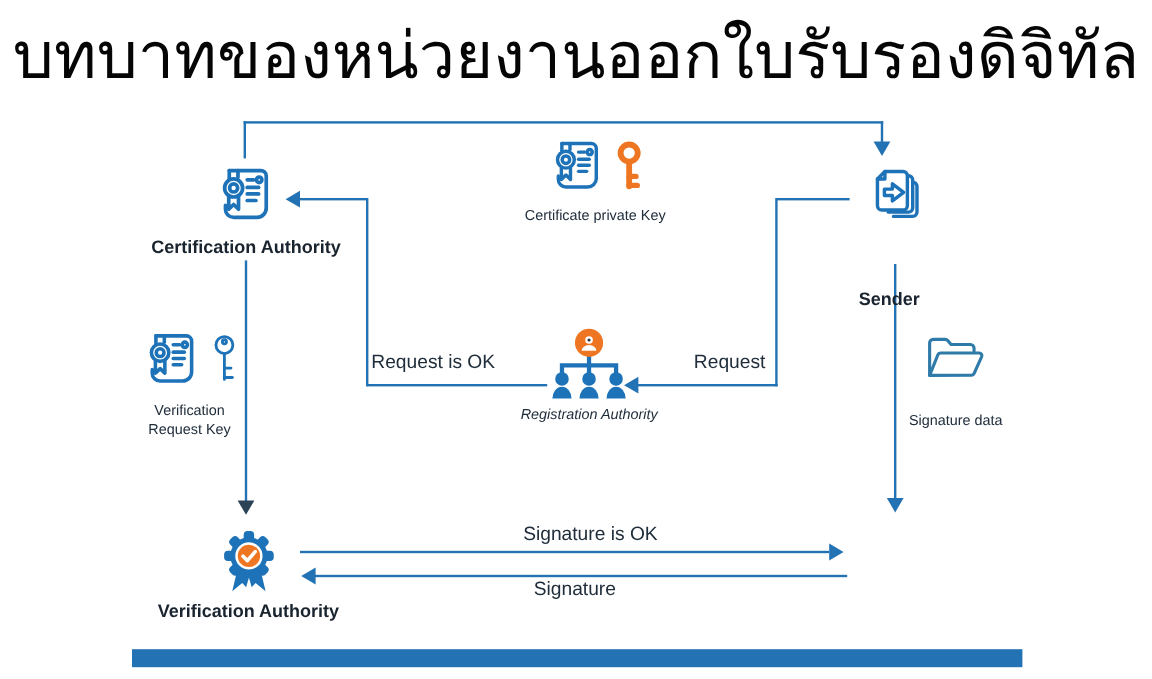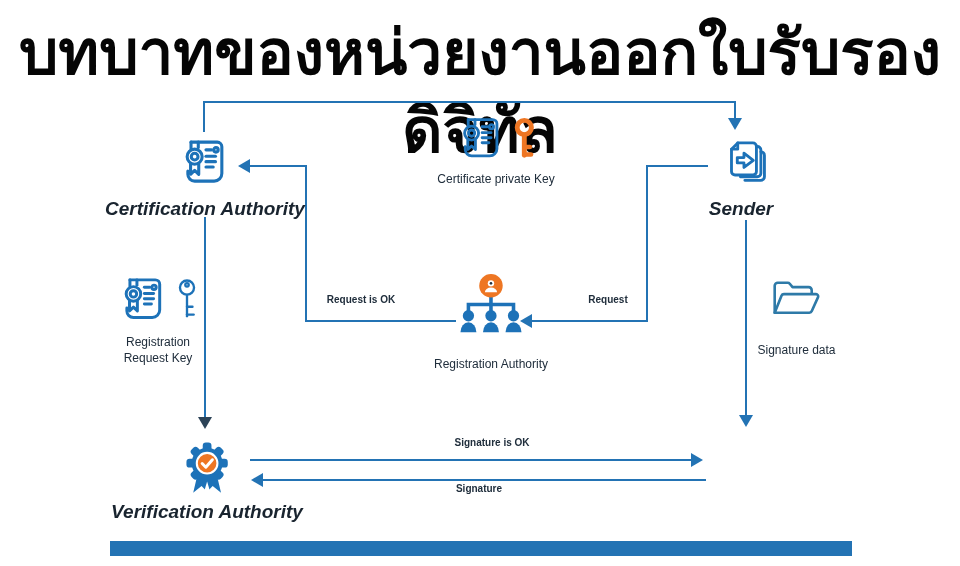--- a/index.html
+++ b/index.html
@@ -1,34 +1,34 @@
 <!DOCTYPE html>
 <html style="--line-blue: #2373b4; --icon-blue: #1d72b8; --accent-orange: #ee7623; --folder-blue: #2e7aa8; --arrow-navy: #2c4357; --text-dark: #202e3c; --text-bold-dark: #19242f; --title-black: #050505; --footer-bar-blue: #2373b4;"><head>
 <meta charset="utf-8">
 <style>
   html,body{margin:0;padding:0;background:#fff;}
   body{width:960px;height:566px;overflow:hidden;font-family:"Liberation Sans","DejaVu Sans",sans-serif;}
   .canvas{position:relative;width:960px;height:566px;background:#fff;}
-  .title{position:absolute;left:0;top:14px;width:960px;text-align:center;font-size:62px;line-height:1.25;
-         font-weight:700;color:var(--title-black);margin:0;}
+  .title{position:absolute;left:0;top:14px;width:960px;text-align:center;font-size:54px;line-height:1.25;
+         font-weight:400;color:var(--title-black);margin:0;}
   
   .hline{position:absolute;height:2px;background:var(--line-blue);}
   .vline{position:absolute;width:2px;background:var(--line-blue);}
   
   .arr{position:absolute;width:0;height:0;}
   .arr-down{border-left:7px solid transparent;border-right:7px solid transparent;border-top:12px solid var(--line-blue);}
   .arr-down.navy{border-top-color:var(--arrow-navy);}
   .arr-left{border-top:7px solid transparent;border-bottom:7px solid transparent;border-right:12px solid var(--line-blue);}
   .arr-right{border-top:7px solid transparent;border-bottom:7px solid transparent;border-left:12px solid var(--line-blue);}
   
   .node{position:absolute;transform:translateX(-50%);display:flex;flex-direction:column;align-items:center;text-align:center;}
   .icon-row{display:flex;flex-direction:row;align-items:center;}
-  .bold-label{font-weight:700;font-size:19px;color:var(--text-bold-dark);white-space:nowrap;font-style:italic;}
+  .bold-label{font-weight:700;font-size:15px;color:var(--text-bold-dark);white-space:nowrap;}
   .reg-label{font-size:12px;color:var(--text-dark);white-space:nowrap;line-height:1.35;}
-  .edge-label{position:absolute;transform:translateX(-50%);font-size:10px;color:var(--text-dark);white-space:nowrap;font-weight:bold;}
+  .edge-label{position:absolute;transform:translateX(-50%);font-size:16px;color:var(--text-dark);white-space:nowrap;}
   .footer-bar{position:absolute;background:var(--footer-bar-blue);}
   .defs{position:absolute;width:0;height:0;overflow:hidden;}
 </style>
 </head>
 <body>
 
 <svg class="defs" aria-hidden="true">
   <defs>
     <symbol id="sym-cert" viewBox="0 0 64 64">
       <g fill="none" stroke="var(--icon-blue)" stroke-width="3.4" stroke-linecap="round" stroke-linejoin="round">
@@ -173,45 +173,45 @@
       <svg width="54" height="54">
           <use href="#sym-cert"></use>
         </svg>
       <svg width="26" height="45" style="margin-left:3px;">
           <use href="#sym-key-solid"></use>
         </svg>
     </div>
     <div class="reg-label" style="margin-top:5px;">Certificate private Key</div>
   </div>
 
-  <div class="node" style="left:741px;top:134px;">
+  <div class="node" style="left:741px;top:134px;gap:43px;">
     <svg width="57" height="57">
         <use href="#sym-sender"></use>
       </svg>
     <div class="bold-label" style="margin-top:7px;">Sender</div>
   </div>
 
   <div class="node" style="left:158px;top:272px;">
     <div class="icon-row">
       <svg width="56" height="56">
           <use href="#sym-cert"></use>
         </svg>
       <svg width="27" height="47" style="margin-left:2px;">
           <use href="#sym-key-outline"></use>
         </svg>
     </div>
-    <div class="reg-label" style="margin-top:6px;">Registration</div>
+    <div class="reg-label" style="margin-top:6px;">Verification</div>
     <div class="reg-label">Request Key</div>
   </div>
 
   <div class="node" style="left:491px;top:273px;">
     <svg width="74" height="62">
         <use href="#sym-ra"></use>
       </svg>
-    <div class="reg-label" style="margin-top:21px;">Registration Authority</div>
+    <div class="reg-label" style="margin-top:2px;font-style:italic;">Registration Authority</div>
   </div>
 
   <div class="node" style="left:790px;top:276px;padding-left:13px;">
     <svg width="54" height="44">
         <use href="#sym-folder"></use>
       </svg>
     <div class="reg-label" style="margin-top:22px;">Signature data</div>
   </div>
 
   <div class="node" style="left:207px;top:437px;">

